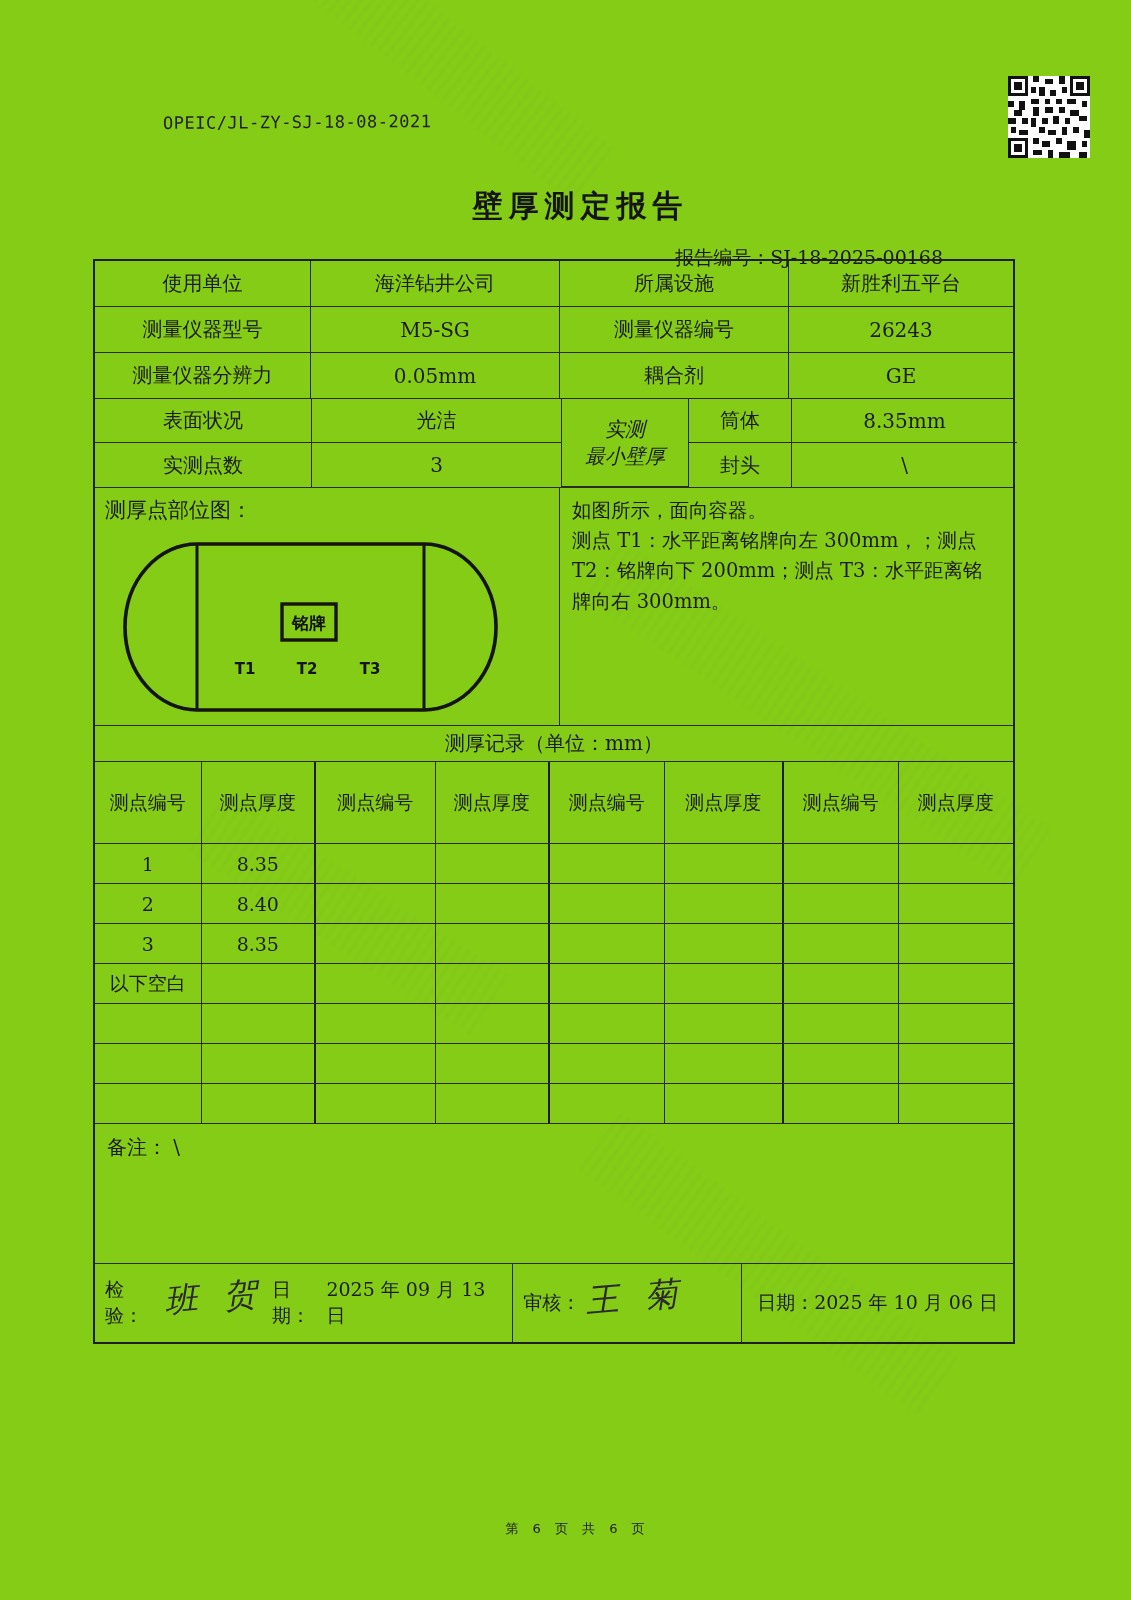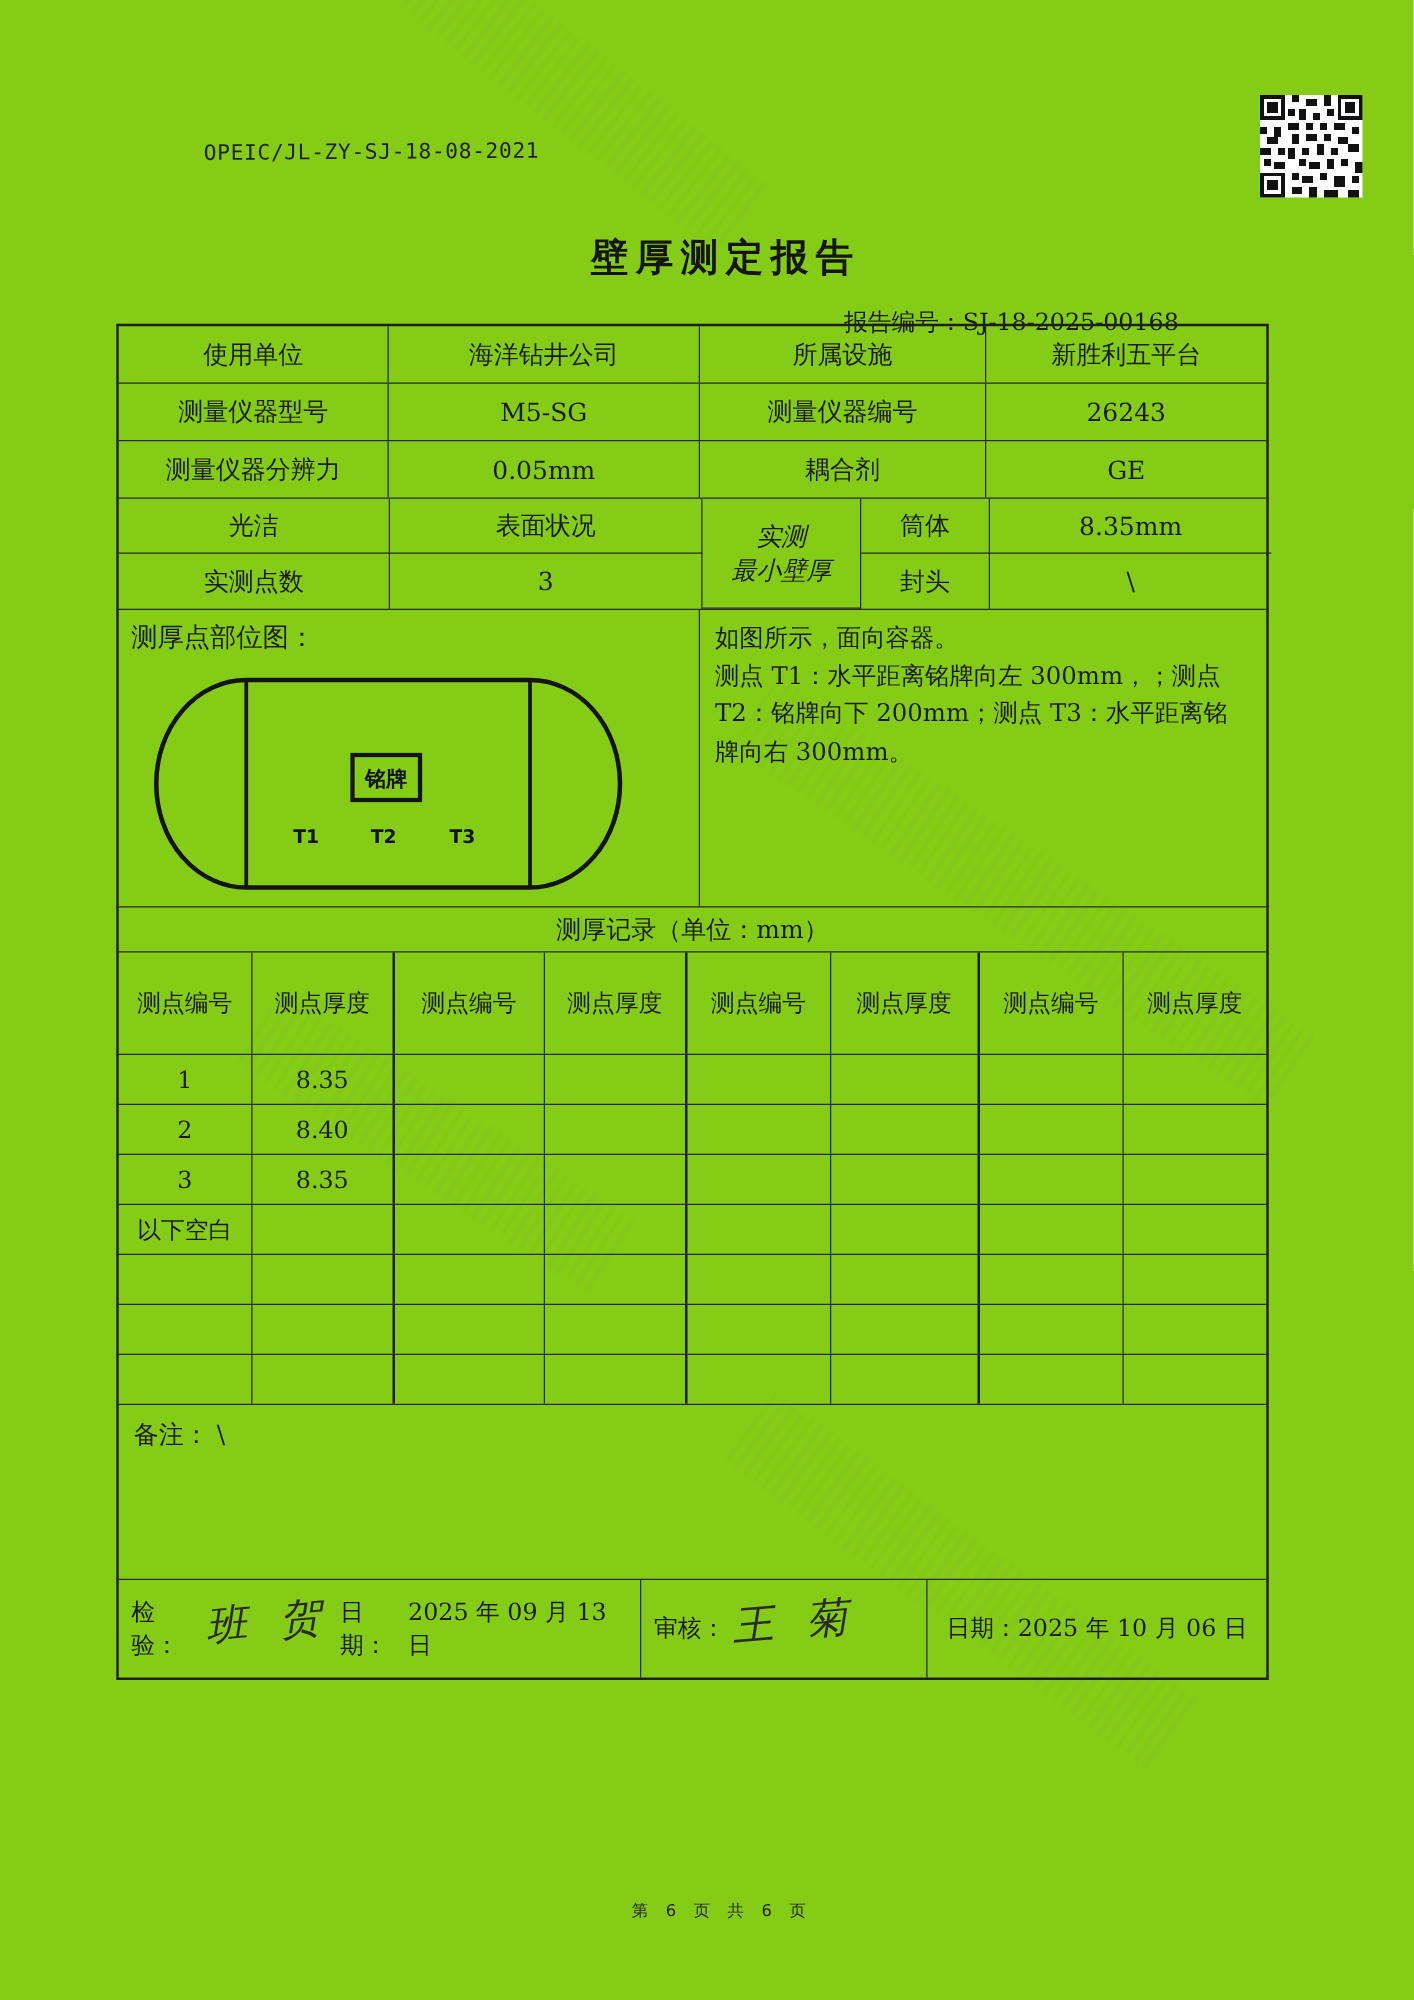--- a/index.html
+++ b/index.html
@@ -181,22 +181,22 @@
       <div class="cell c4">26243</div>
     </div>
     <div class="row irow">
       <div class="cell c1">测量仪器分辨力</div>
       <div class="cell c2">0.05mm</div>
       <div class="cell c3">耦合剂</div>
       <div class="cell c4">GE</div>
     </div>
 
     <div class="sblock">
+      <div class="gcell">表面状况</div>
       <div class="gcell">光洁</div>
-      <div class="gcell">表面状况</div>
       <div class="gcell minwall">
         <span>实测</span>
         <span>最小壁厚</span>
       </div>
       <div class="gcell">筒体</div>
       <div class="gcell last-col">8.35mm</div>
       <div class="gcell last-row">实测点数</div>
       <div class="gcell last-row">3</div>
       <div class="gcell last-row" style="grid-column:4;">封头</div>
       <div class="gcell last-col last-row">\</div>

